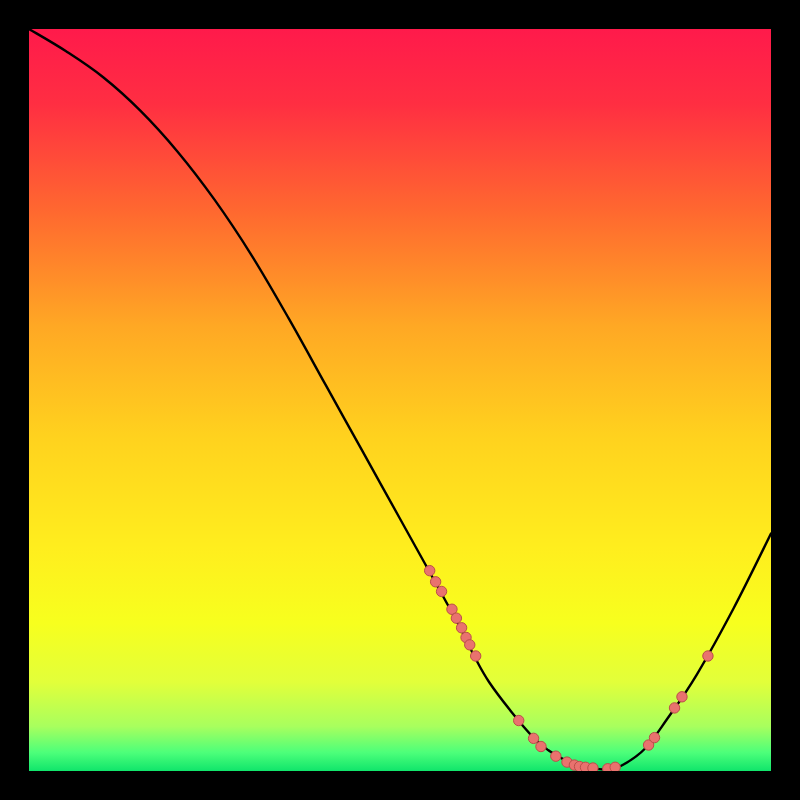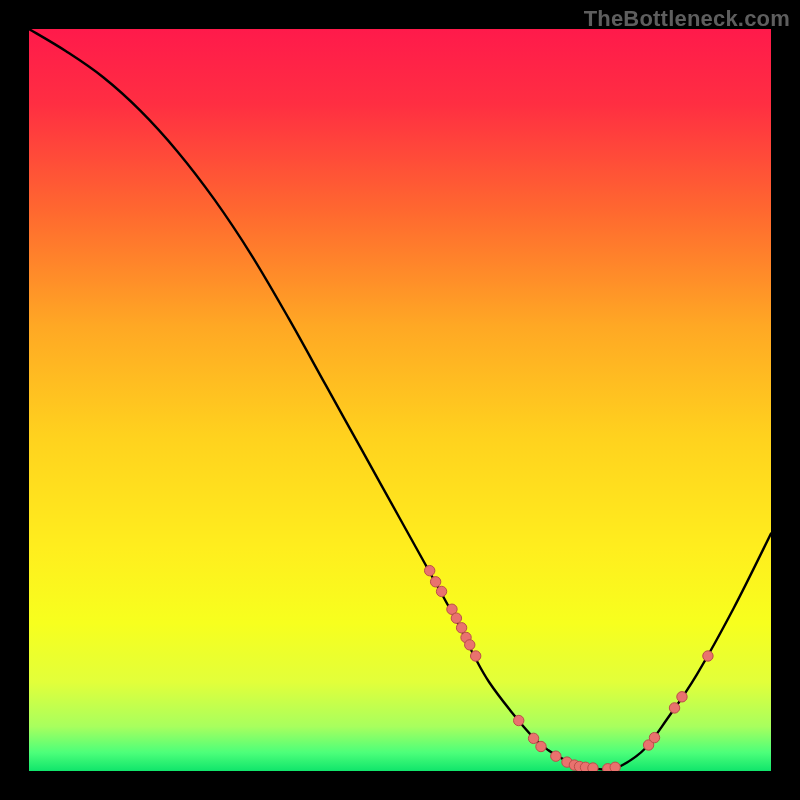--- a/index.html
+++ b/index.html
@@ -26,21 +26,20 @@
     top: 29px;
     width: 742px;
     height: 742px;
   }
   .plot svg { display: block; }
 </style>
 </head>
 <body>
 
 <div class="frame">
-  <div class="watermark">TheBottleneck.com</div>
   <div class="plot">
 
   <svg width="742" height="742" viewBox="0 0 742 742">
         <defs>
           <linearGradient id="bg-grad" x1="0" y1="0" x2="0" y2="1">
             <stop offset="0%" stop-color="#ff1a4b"></stop>
             <stop offset="10%" stop-color="#ff2e42"></stop>
             <stop offset="25%" stop-color="#ff6a2f"></stop>
             <stop offset="40%" stop-color="#ffa824"></stop>
             <stop offset="55.00000000000001%" stop-color="#ffd21e"></stop>

